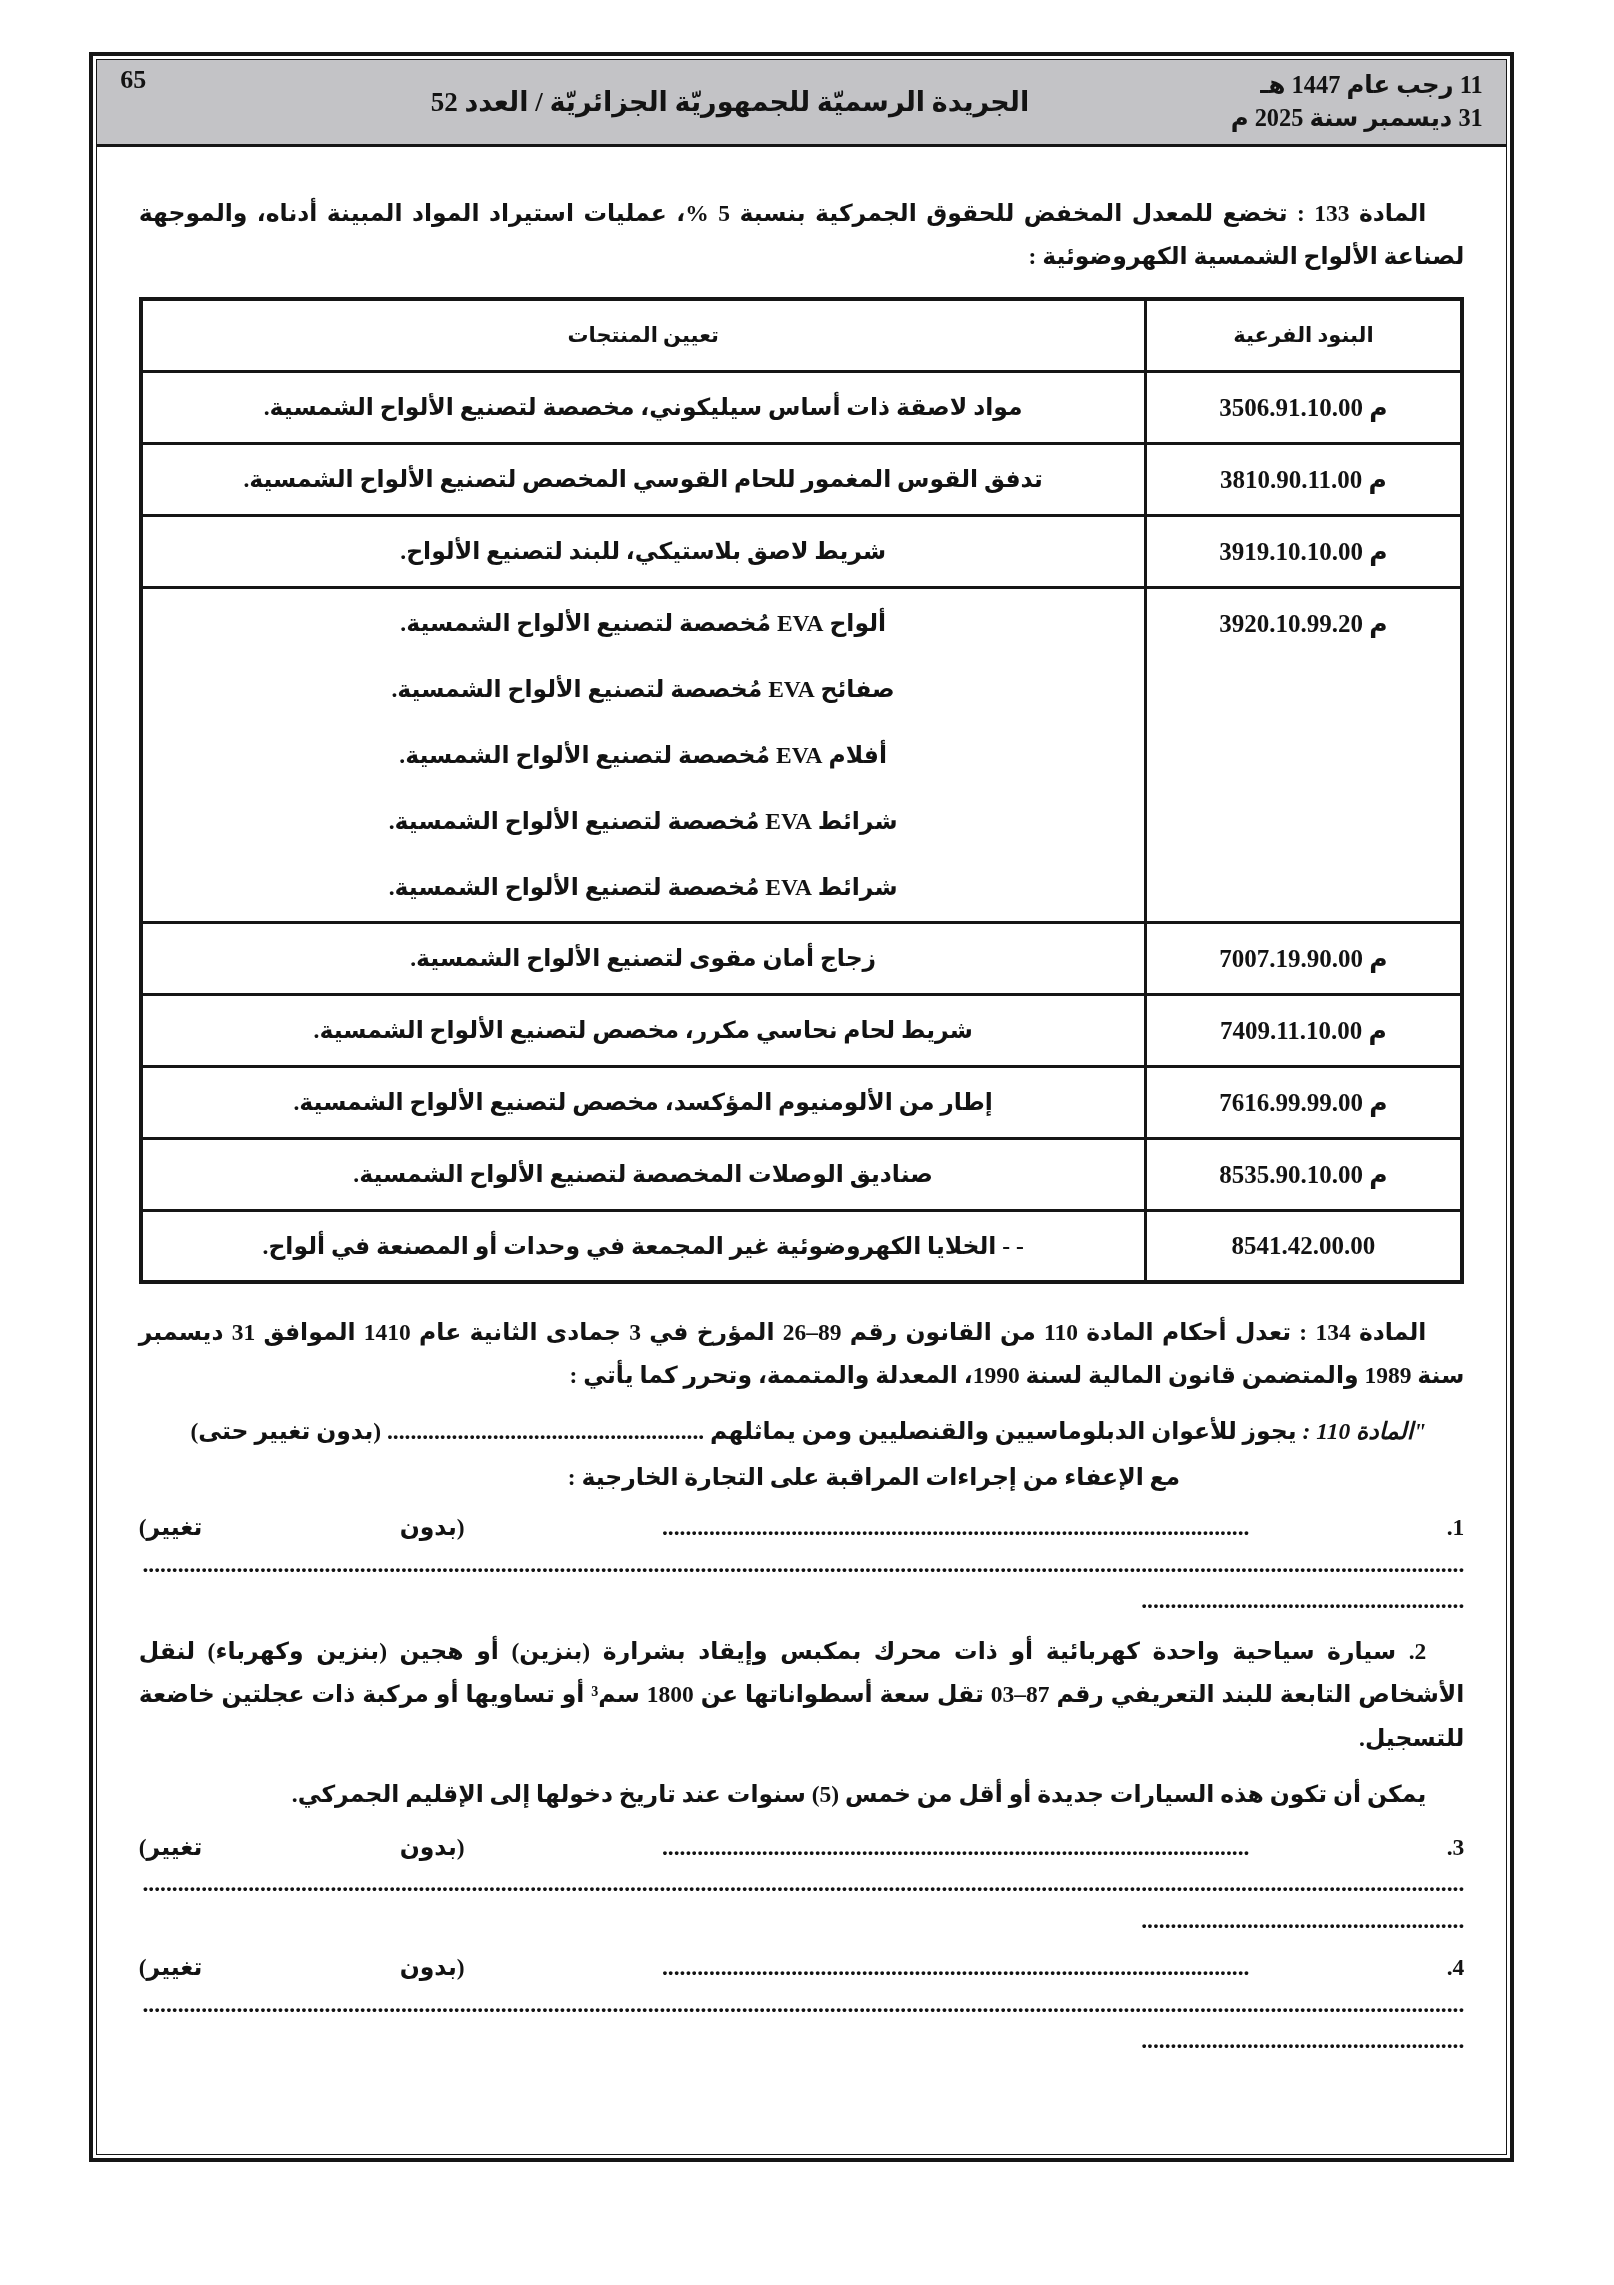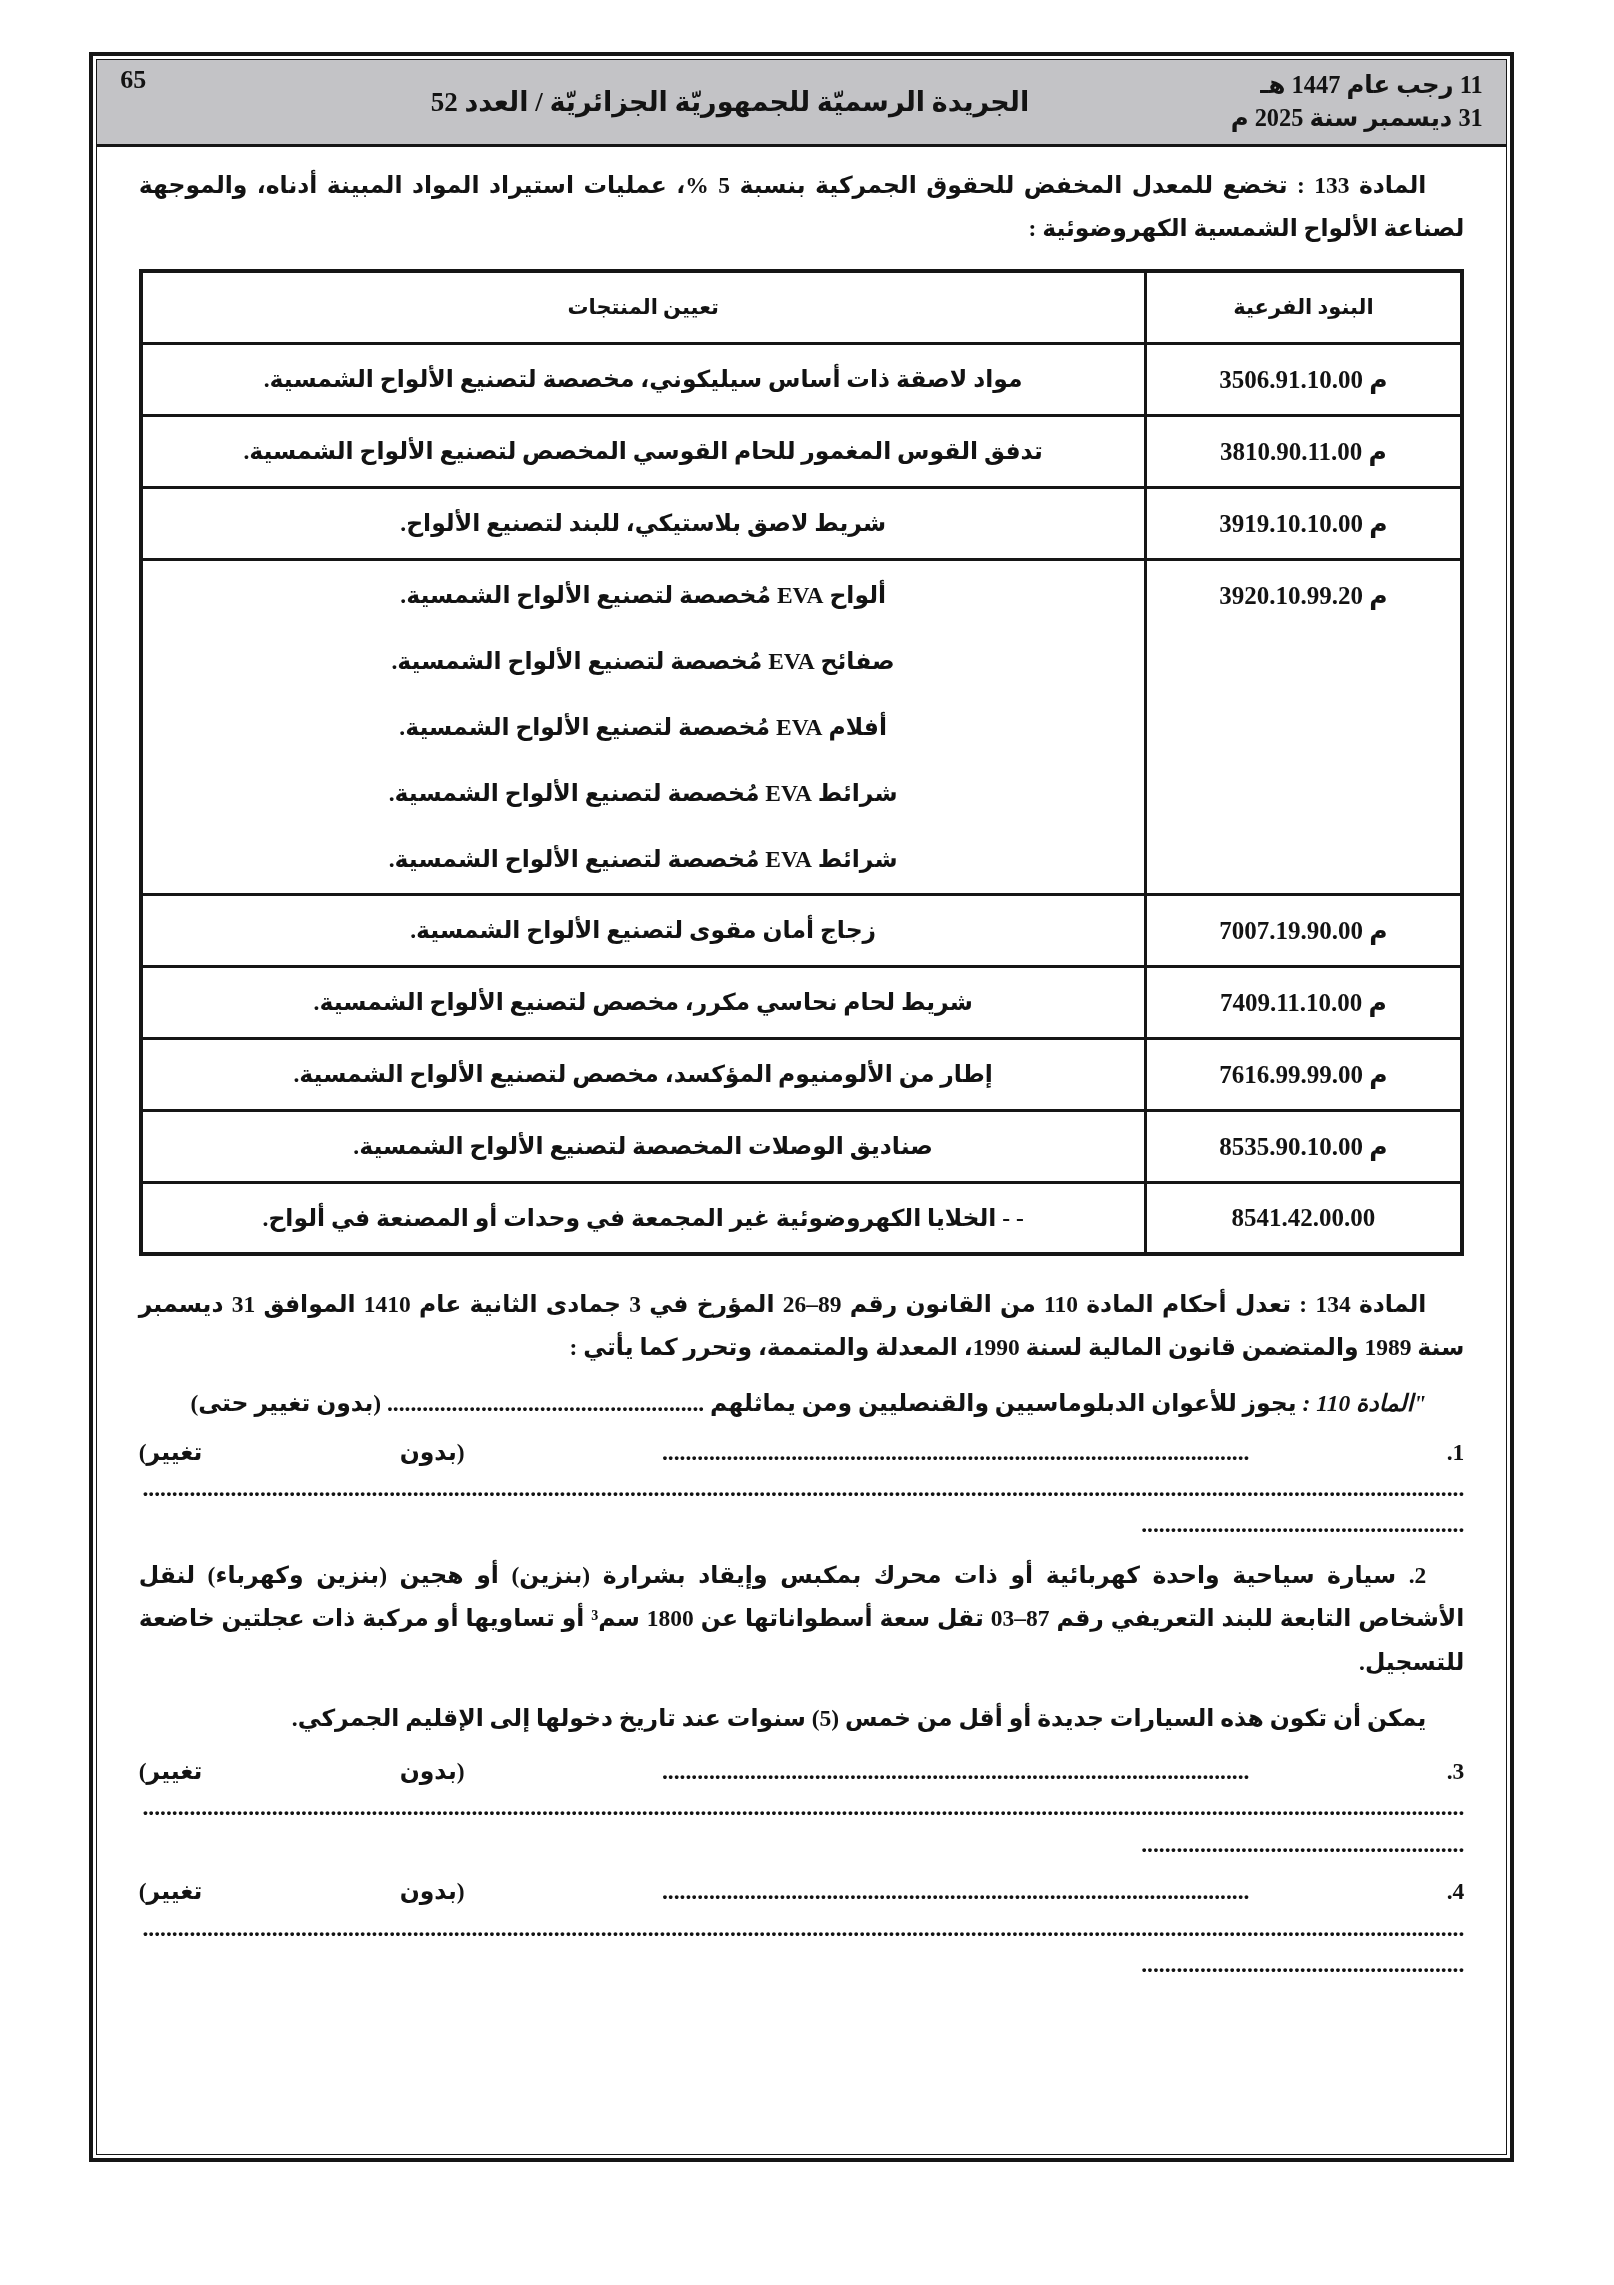--- a/index.html
+++ b/index.html
@@ -58,21 +58,21 @@
   .band .pagenum {
     width: 109px;
     text-align: left;
     font-size: 26px;
     align-self: flex-start;
     padding-top: 5px;
     box-sizing: border-box;
   }
   .content {
     flex: 1;
-    padding: 8px 42px 0;
+    padding: 36px 42px 0;
     font-size: 23.5px;
     overflow: hidden;
   }
   .para {
     margin: 9px 0 12.7px;
     line-height: 1.85;
     text-align: justify;
     text-indent: 38px;
   }
   .label { letter-spacing: 0.5px; }
@@ -203,20 +203,21 @@
                   <div class="desc-line">- - الخلايا الكهروضوئية غير المجمعة في وحدات أو المصنعة في ألواح.</div>
                 </td>
             </tr>
           </tbody>
         </table>
 
 
         <p class="para"><span class="label">المادة 134 :</span><span> تعدل أحكام المادة 110 من القانون رقم 89–26 المؤرخ في 3 جمادى الثانية عام 1410 الموافق 31 ديسمبر سنة 1989 والمتضمن قانون المالية لسنة 1990، المعدلة والمتممة، وتحرر كما يأتي :</span></p>
 
         <p class="art110-line1"><span class="art110-label">"المادة 110 :</span><span> يجوز للأعوان الدبلوماسيين والقنصليين ومن يماثلهم </span><span>......................................................</span><span> (بدون تغيير حتى)</span></p>
+        <p class="art110-line2">مع الإعفاء من إجراءات المراقبة على التجارة الخارجية :</p>
 
         <p class="dotted">1. .................................................................................................... (بدون تغيير) ........................................................................................................................................................................................................................................................................................</p>
 
         <p class="para">2. سيارة سياحية واحدة كهربائية أو ذات محرك بمكبس وإيقاد بشرارة (بنزين) أو هجين (بنزين وكهرباء) لنقل الأشخاص التابعة للبند التعريفي رقم 87–03 تقل سعة أسطواناتها عن 1800 سم³ أو تساويها أو مركبة ذات عجلتين خاضعة للتسجيل.</p>
 
         <p class="para">يمكن أن تكون هذه السيارات جديدة أو أقل من خمس (5) سنوات عند تاريخ دخولها إلى الإقليم الجمركي.</p>
 
         <p class="dotted">3. .................................................................................................... (بدون تغيير) ........................................................................................................................................................................................................................................................................................</p>
 
         <p class="dotted">4. .................................................................................................... (بدون تغيير) ........................................................................................................................................................................................................................................................................................</p>

